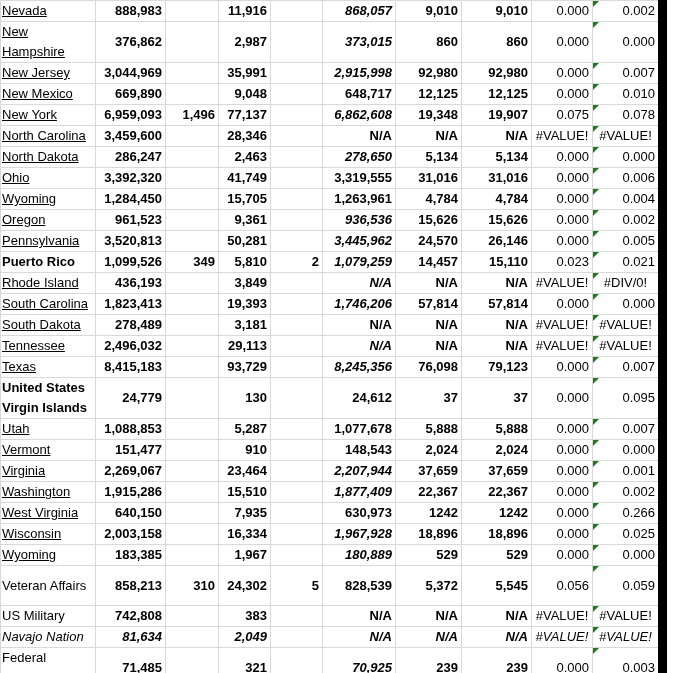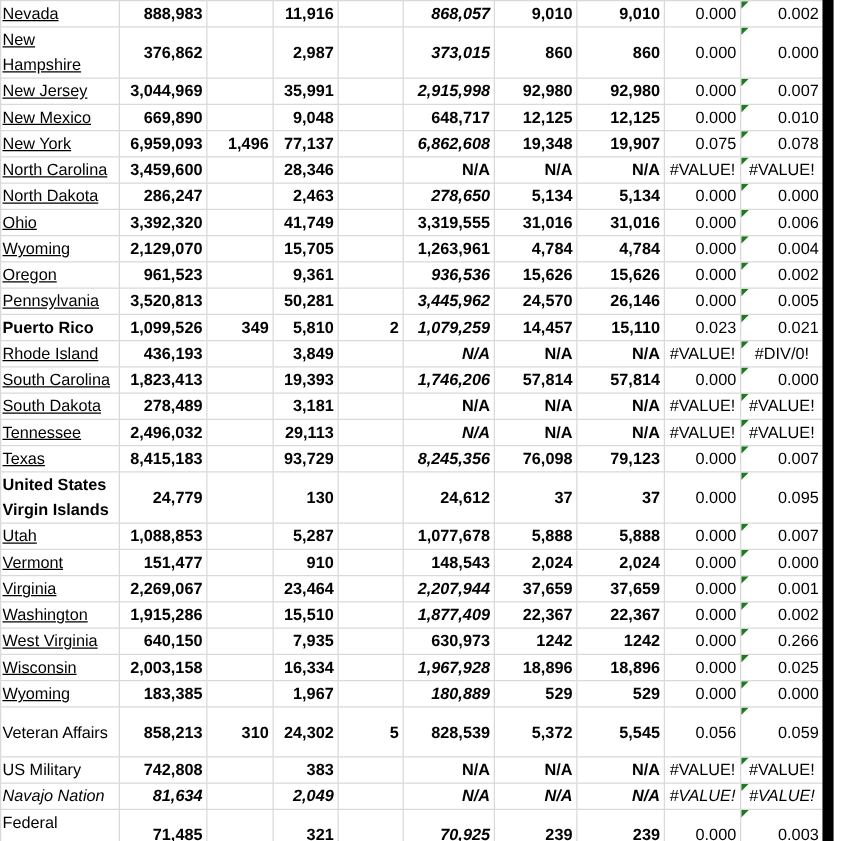--- a/index.html
+++ b/index.html
@@ -129,21 +129,21 @@
         <td>41,749</td>
         <td></td>
         <td>3,319,555</td>
         <td>31,016</td>
         <td>31,016</td>
         <td class="norm">0.000</td>
         <td class="norm tri">0.006</td>
       </tr>
       <tr style="height: 20px;">
         <td class="name">Wyoming</td>
-        <td>2,129,070</td>
+        <td>1,284,450</td>
         <td></td>
         <td>15,705</td>
         <td></td>
         <td>1,263,961</td>
         <td>4,784</td>
         <td>4,784</td>
         <td class="norm">0.000</td>
         <td class="norm tri">0.004</td>
       </tr>
       <tr style="height: 20px;">

